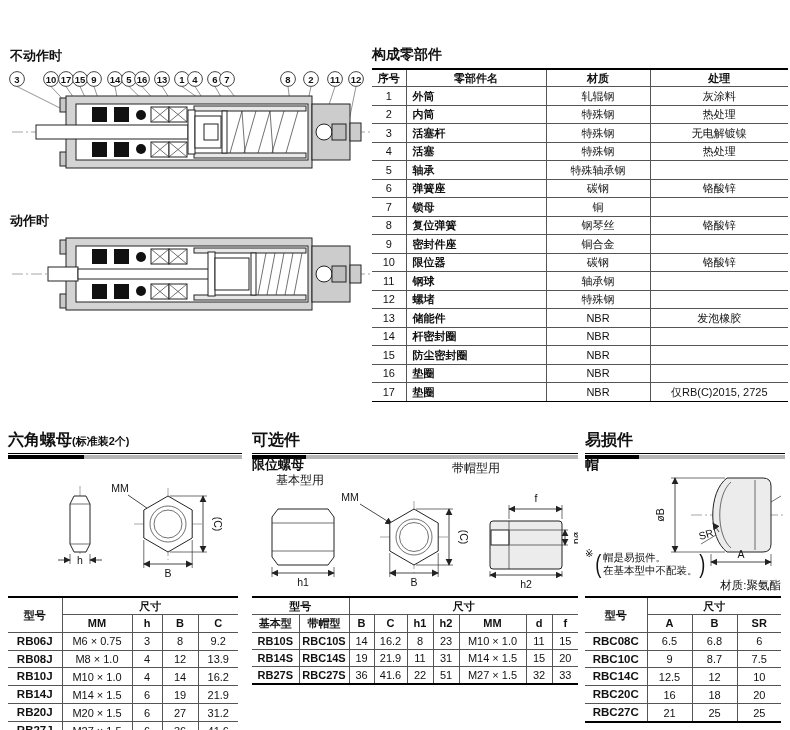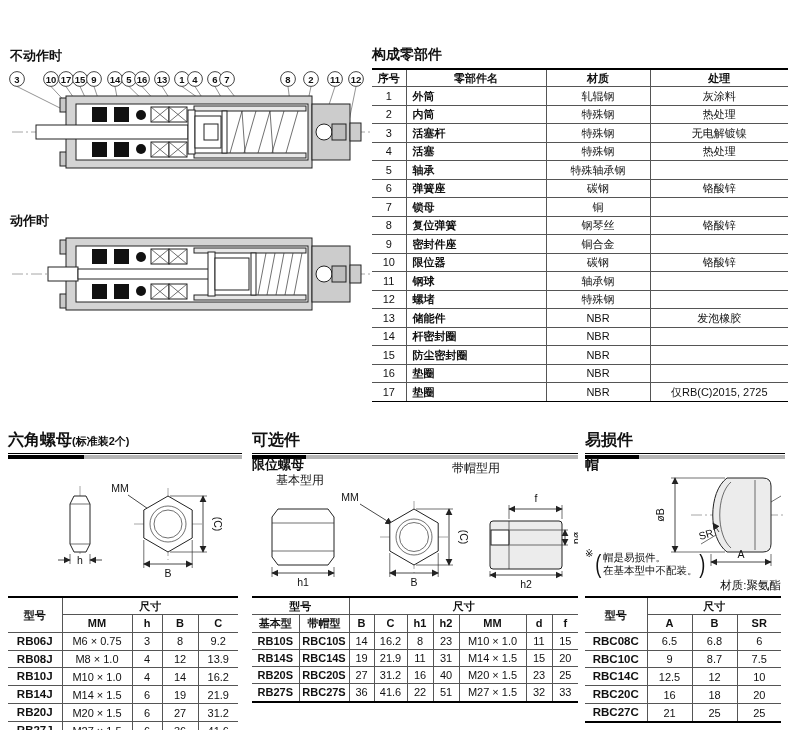--- a/index.html
+++ b/index.html
@@ -535,31 +535,20 @@
             <td>RBC14S</td>
             <td>19</td>
             <td>21.9</td>
             <td>11</td>
             <td>31</td>
             <td>M14 × 1.5</td>
             <td>15</td>
             <td>20</td>
           </tr>
           <tr>
-            <td>RB20S</td>
-            <td>RBC20S</td>
-            <td>27</td>
-            <td>31.2</td>
-            <td>16</td>
-            <td>40</td>
-            <td>M20 × 1.5</td>
-            <td>23</td>
-            <td>25</td>
-          </tr>
-          <tr>
             <td>RB27S</td>
             <td>RBC27S</td>
             <td>36</td>
             <td>41.6</td>
             <td>22</td>
             <td>51</td>
             <td>M27 × 1.5</td>
             <td>32</td>
             <td>33</td>
           </tr>

